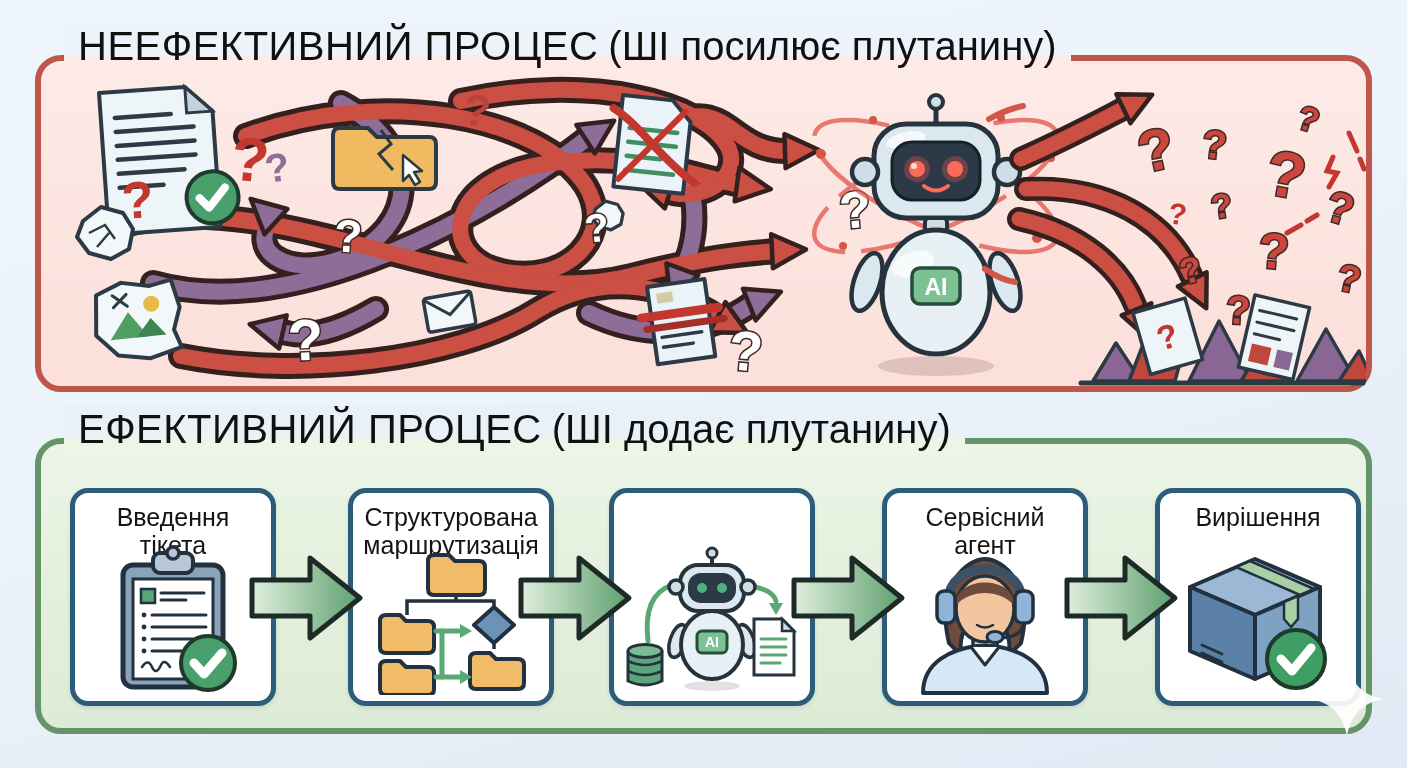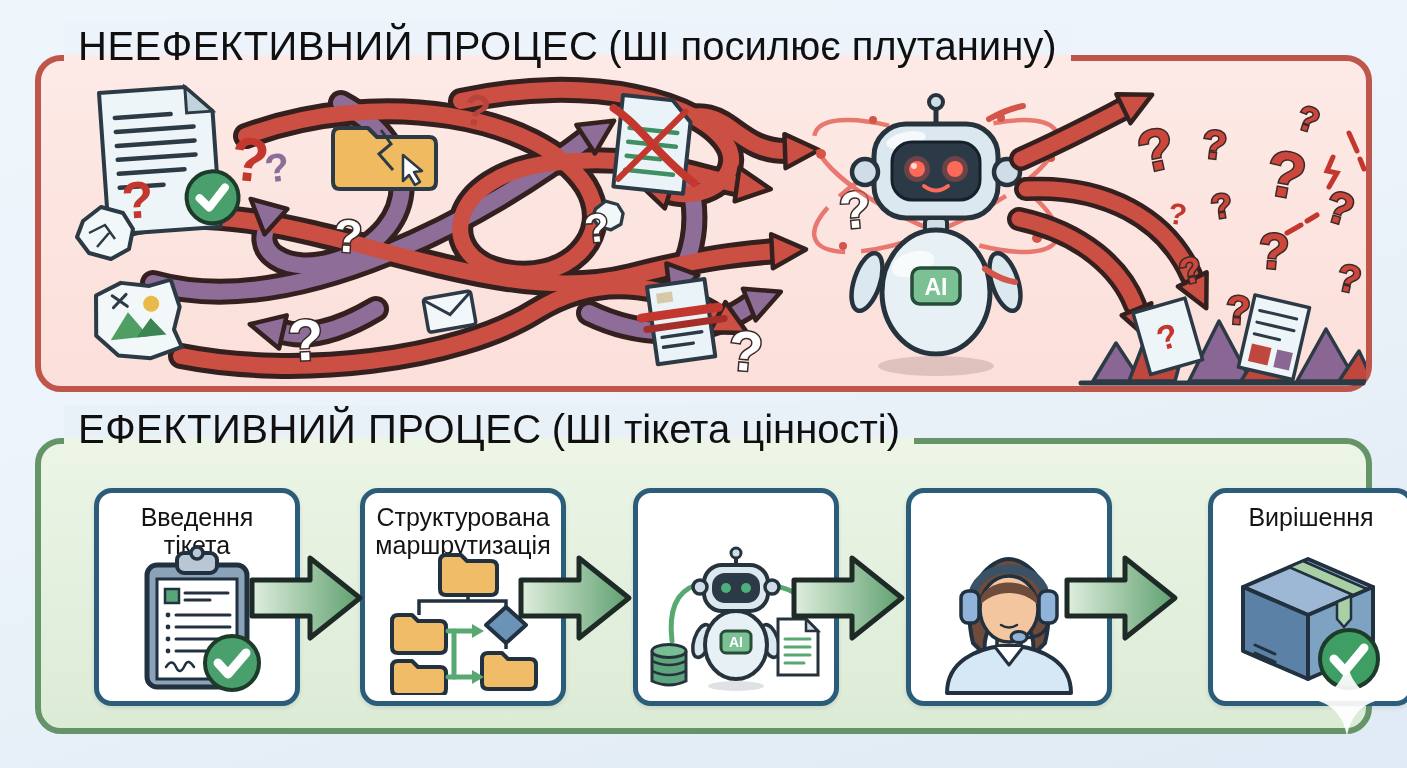--- a/index.html
+++ b/index.html
@@ -34,21 +34,20 @@
     top:405px;
     background:linear-gradient(180deg,#e9f1f8 0px,#e9f1f8 33px,#ecf5e6 33px,#ecf5e6 100%);
   }
   svg.art{position:absolute;left:0;top:0;width:100%;height:100%;display:block;}
   .qm{font-weight:bold;font-family:"Liberation Sans",sans-serif;}
   .qm-o{paint-order:stroke;stroke:#3a2a28;stroke-width:3px;font-weight:bold;}
   .step-box{
     position:absolute;top:44px;width:206px;height:218px;box-sizing:border-box;
     background:#ffffff;border:5px solid #2b5d7a;border-radius:18px;
     box-shadow:0 2px 4px rgba(30,60,80,.12);
-    margin-left:24px;
   }
   .step-label{
     margin-top:10px;padding:0 6px;text-align:center;
     font-size:25px;line-height:1.12;color:#141414;font-weight:500;
   }
   .step-icon{position:absolute;left:50%;transform:translateX(-50%);bottom:6px;}
   .step-arrow{position:absolute;top:106px;z-index:4;}
   .sparkle{position:absolute;left:1308px;top:660px;z-index:8;}
 </style>
 </head>
@@ -283,21 +282,21 @@
           </g>
           <polygon points="8,48 28,48 28,66 8,66" fill="#c0473e"></polygon>
           <polygon points="34,48 50,48 50,66 34,66" fill="#8a6694"></polygon>
         </g>
         <path d="M 1040 322 H 1322" stroke="#2b3a44" stroke-width="5" stroke-linecap="round"></path>
       </g>
     </svg>
   </section>
 
   <div class="panel-title green-t">
-    <span class="bold">ЕФЕКТИВНИЙ ПРОЦЕС</span><span class="note">(ШІ тікета цінності)</span>
+    <span class="bold">ЕФЕКТИВНИЙ ПРОЦЕС</span><span class="note">(ШІ додає плутанину)</span>
   </div>
 
   <section class="panel green">
 
     <div class="step-box" style="left:29px">
       <div class="step-label">Введення тікета</div>
       <svg class="step-icon" width="150" height="152" viewBox="0 0 150 152">
         <rect x="25" y="22" width="100" height="122" rx="10" fill="#8aa3b8" stroke="#22313f" stroke-width="5"></rect>
         <rect x="55" y="10" width="40" height="20" rx="7" fill="#b9c7d4" stroke="#22313f" stroke-width="4"></rect>
         <circle cx="75" cy="10" r="6" fill="#b9c7d4" stroke="#22313f" stroke-width="3.5"></circle>
@@ -316,21 +315,21 @@
             <circle cx="46" cy="84" r="2.4"></circle>
             <circle cx="46" cy="96" r="2.4"></circle>
             <circle cx="46" cy="108" r="2.4"></circle>
         </g>
         <path d="M 44 124 q 6 -9 10 0 q 4 9 9 -2 q 3 -7 9 2" stroke="#22313f" stroke-width="2.5" fill="none" stroke-linecap="round"></path>
         <circle cx="110" cy="120" r="27" fill="#4aa06c" stroke="#1e3a2a" stroke-width="4"></circle>
         <path d="M 96 120 l 10 11 l 18 -21" stroke="#ffffff" stroke-width="9" fill="none" stroke-linecap="round" stroke-linejoin="round"></path>
       </svg>
     </div>
 
-    <div class="step-box" style="left:295px">
+    <div class="step-box" style="left:307px">
       <div class="step-label">Структурована маршрутизація</div>
       <svg class="step-icon" width="154" height="150" viewBox="0 0 154 150">
         <g stroke="#22313f" stroke-width="3.5" fill="none">
           <path d="M 82 46 V 56 M 33 70 V 56 H 120 V 62"></path>
           <path d="M 120 98 V 104"></path>
         </g>
         <g>
           <path transform="translate(54,6)" d="M 0 10 q 0 -6 6 -6 h 15 l 6 6 h 24 q 6 0 6 6 v 22 q 0 6 -6 6 h -45 q -6 0 -6 -6 Z" fill="#f0bc68" stroke="#22313f" stroke-width="4" stroke-linejoin="round"></path>
           <path transform="translate(6,66)" d="M 0 10 q 0 -6 6 -6 h 14 l 6 6 h 22 q 6 0 6 6 v 20 q 0 6 -6 6 h -42 q -6 0 -6 -6 Z" fill="#f0bc68" stroke="#22313f" stroke-width="4" stroke-linejoin="round"></path>
           <path transform="translate(6,112)" d="M 0 10 q 0 -6 6 -6 h 14 l 6 6 h 22 q 6 0 6 6 v 16 q 0 6 -6 6 h -42 q -6 0 -6 -6 Z" fill="#f0bc68" stroke="#22313f" stroke-width="4" stroke-linejoin="round"></path>
@@ -383,37 +382,38 @@
             <path d="M 7 20 H 32"></path>
               <path d="M 7 28 H 32"></path>
               <path d="M 7 36 H 32"></path>
               <path d="M 7 44 H 26"></path>
           </g>
         </g>
       </svg>
     </div>
 
     <div class="step-box" style="left:841px">
+      <div class="step-label">Сервісний агент</div>
       <svg class="step-icon" width="160" height="152" viewBox="0 0 160 152">
         <path d="M 44 100 C 30 42, 62 16, 80 16 C 98 16, 130 42, 116 100 L 104 112 C 110 60, 50 60, 56 112 Z" fill="#6e4b3b" stroke="#22313f" stroke-width="4" stroke-linejoin="round"></path>
         <rect x="68" y="86" width="24" height="24" fill="#f3c6a0" stroke="#22313f" stroke-width="3.5"></rect>
         <path d="M 18 150 C 18 118, 48 106, 72 103 L 88 103 C 112 106, 142 118, 142 150 Z" fill="#d6e8f5" stroke="#22313f" stroke-width="4" stroke-linejoin="round"></path>
         <path d="M 66 104 L 80 122 L 94 104" fill="#ffffff" stroke="#22313f" stroke-width="3" stroke-linejoin="round"></path>
         <ellipse cx="80" cy="66" rx="29" ry="33" fill="#f3c6a0" stroke="#22313f" stroke-width="3.5"></ellipse>
         <path d="M 51 62 C 50 32, 110 32, 109 62 C 94 46, 66 46, 51 62 Z" fill="#6e4b3b"></path>
         <path d="M 44 50 C 52 18, 108 18, 116 50" stroke="#3a5166" stroke-width="9" fill="none" stroke-linecap="round"></path>
         <rect x="32" y="48" width="18" height="32" rx="7" fill="#8fb3d9" stroke="#22313f" stroke-width="3.5"></rect>
         <rect x="110" y="48" width="18" height="32" rx="7" fill="#8fb3d9" stroke="#22313f" stroke-width="3.5"></rect>
         <path d="M 119 80 C 117 92, 104 96, 94 94" stroke="#22313f" stroke-width="3.5" fill="none"></path>
         <ellipse cx="90" cy="94" rx="8" ry="5.5" fill="#8fb3d9" stroke="#22313f" stroke-width="3"></ellipse>
         <path d="M 72 82 q 8 5 16 0" stroke="#22313f" stroke-width="2.5" fill="none" stroke-linecap="round"></path>
       </svg>
     </div>
 
-    <div class="step-box" style="left:1143px">
+    <div class="step-box" style="left:1114px">
       <div class="step-label">Вирішення</div>
       <svg class="step-icon" width="156" height="150" viewBox="0 0 156 150">
         <polygon points="75,14 140,42 75,70 10,42" fill="#9cb8d4" stroke="#22313f" stroke-width="4" stroke-linejoin="round"></polygon>
         <polygon points="75,70 140,42 140,106 75,134" fill="#7da2c2" stroke="#22313f" stroke-width="4" stroke-linejoin="round"></polygon>
         <polygon points="10,42 75,70 75,134 10,106" fill="#5b82a6" stroke="#22313f" stroke-width="4" stroke-linejoin="round"></polygon>
         <polygon points="56,22 70,16 134,44 120,50" fill="#a9d0a4" stroke="#22313f" stroke-width="2.5" stroke-linejoin="round"></polygon>
         <polygon points="104,57 118,51 118,74 111,82 104,74" fill="#a9d0a4" stroke="#22313f" stroke-width="2.5" stroke-linejoin="round"></polygon>
         <g stroke="#22313f" stroke-width="3" stroke-linecap="round">
           <path d="M 22 100 l 20 9"></path>
             <path d="M 22 108 l 20 9"></path>

